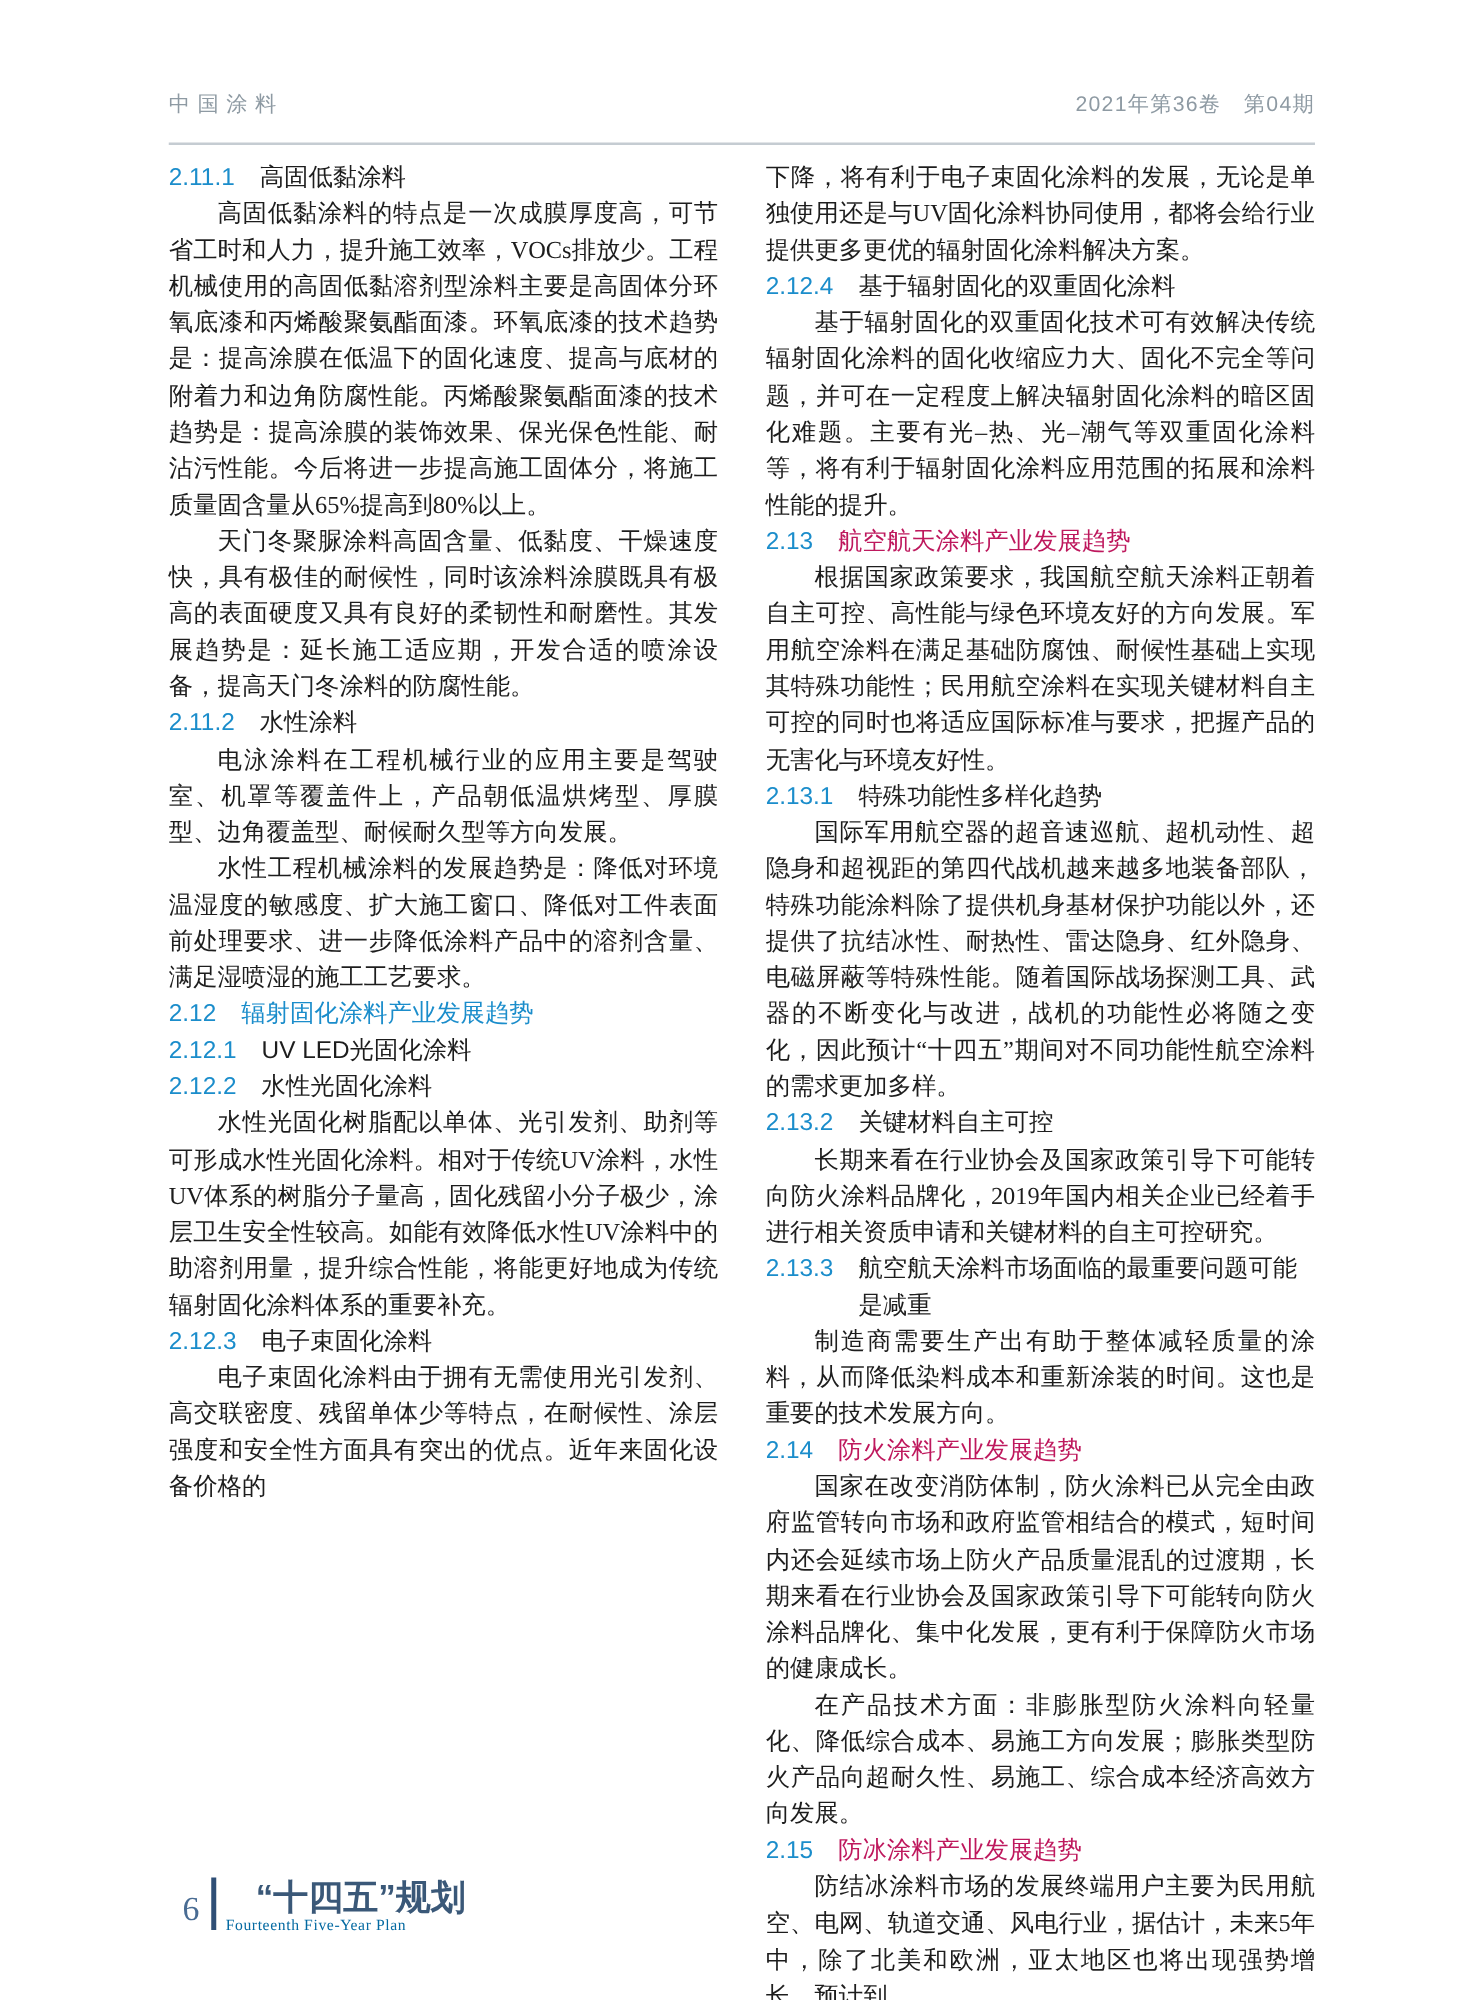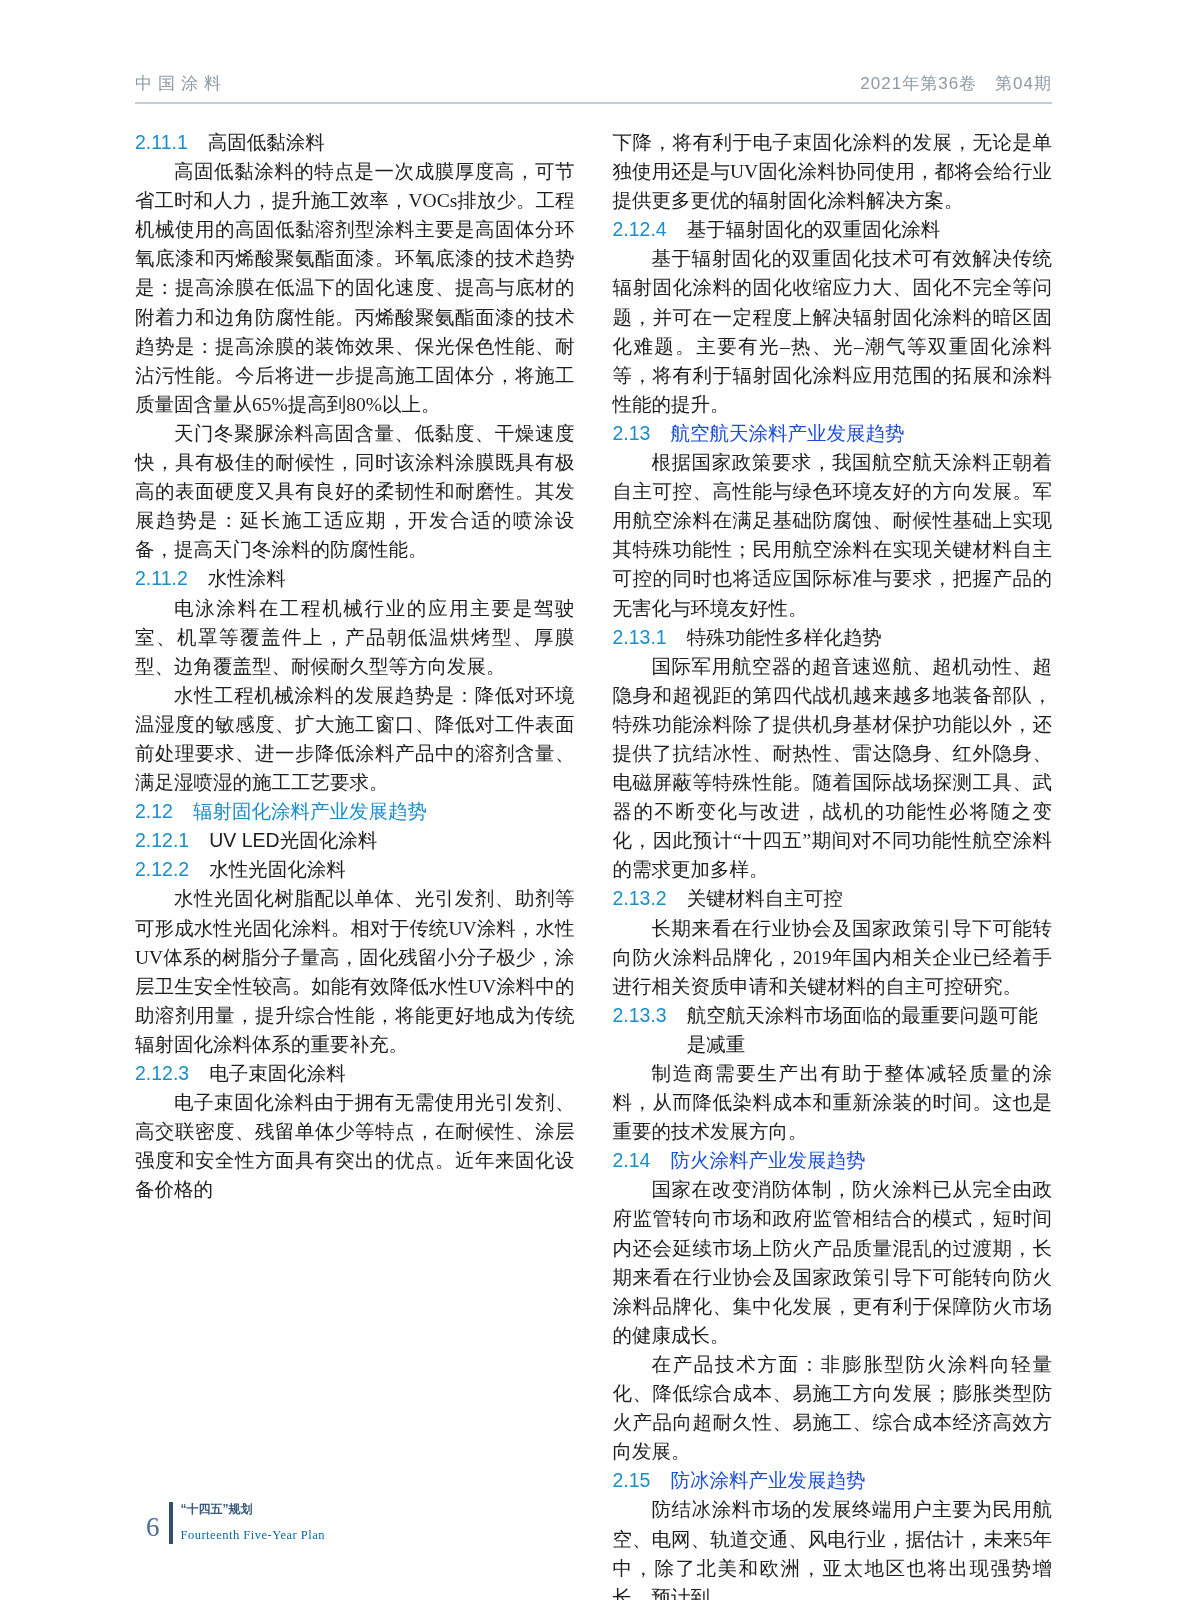--- a/index.html
+++ b/index.html
@@ -11,21 +11,21 @@
     font-family:"Liberation Serif","DejaVu Serif",serif;
     color:#1d1d1d;
   }
   
   .page-header{
     position:absolute;left:135px;top:74px;width:917px;
     display:flex;justify-content:space-between;align-items:flex-end;
     font-family:"Liberation Sans","DejaVu Sans",sans-serif;
     color:var(--header-gray,#8e9aa3);
     font-size:17px;line-height:1.2;
-    padding-bottom:8px;
+    padding-bottom:20px;
     border-bottom:2px solid #c5ccd2;
   }
   .journal-title{letter-spacing:6px;}
   .issue-info{letter-spacing:1px;}
   
   .columns{
     position:absolute;left:135px;top:128px;width:917px;
     display:flex;gap:38px;
   }
   .col{
@@ -36,39 +36,39 @@
   }
   .col p{margin:0;text-indent:2em;}
   .col p.noindent{text-indent:0;}
   .heading{
     display:flex;gap:20px;
     font-family:"Liberation Sans","DejaVu Sans",sans-serif;
     text-align:left;
   }
   .heading .num{color:var(--accent-blue,#1b8dcb);white-space:nowrap;}
   .heading.lvl1{font-weight:normal;}
-  .heading.lvl1 .title{color:#1d4ed8;}
+  .heading.lvl1 .title{color:#be185d;}
   .heading.lvl1.blue .title{color:var(--accent-blue,#1b8dcb);}
   .heading.lvl2 .title{color:#1d1d1d;}
   
   .page-footer{
     position:absolute;left:146px;top:1502px;
     display:flex;align-items:stretch;height:42px;
   }
   .page-number{
     font-family:"Liberation Serif","DejaVu Serif",serif;
     font-size:27px;color:#496c93;
     align-self:flex-end;line-height:1;
     margin-right:9px;padding-bottom:3px;
   }
   .footer-bar{width:4px;background:#2f4f76;margin-right:8px;}
   .footer-stack{display:flex;flex-direction:column;justify-content:space-between;padding:1px 0;}
   .plan-title{
     font-family:"Liberation Sans","DejaVu Sans",sans-serif;
-    font-weight:bold;font-size:12px;color:#3a5878;line-height:1.1;
+    font-weight:bold;font-size:28px;color:#3a5878;line-height:1.1;margin-left:24px;
   }
   .plan-subtitle{
     font-family:"Liberation Serif","DejaVu Serif",serif;
     font-size:12.5px;color:#0369a1;line-height:1.1;letter-spacing:0.5px;
   }
 </style>
 </head>
 <body>
 
 <div class="page" style="--accent-blue: #1b8dcb; --header-gray: #8e9aa3;">

